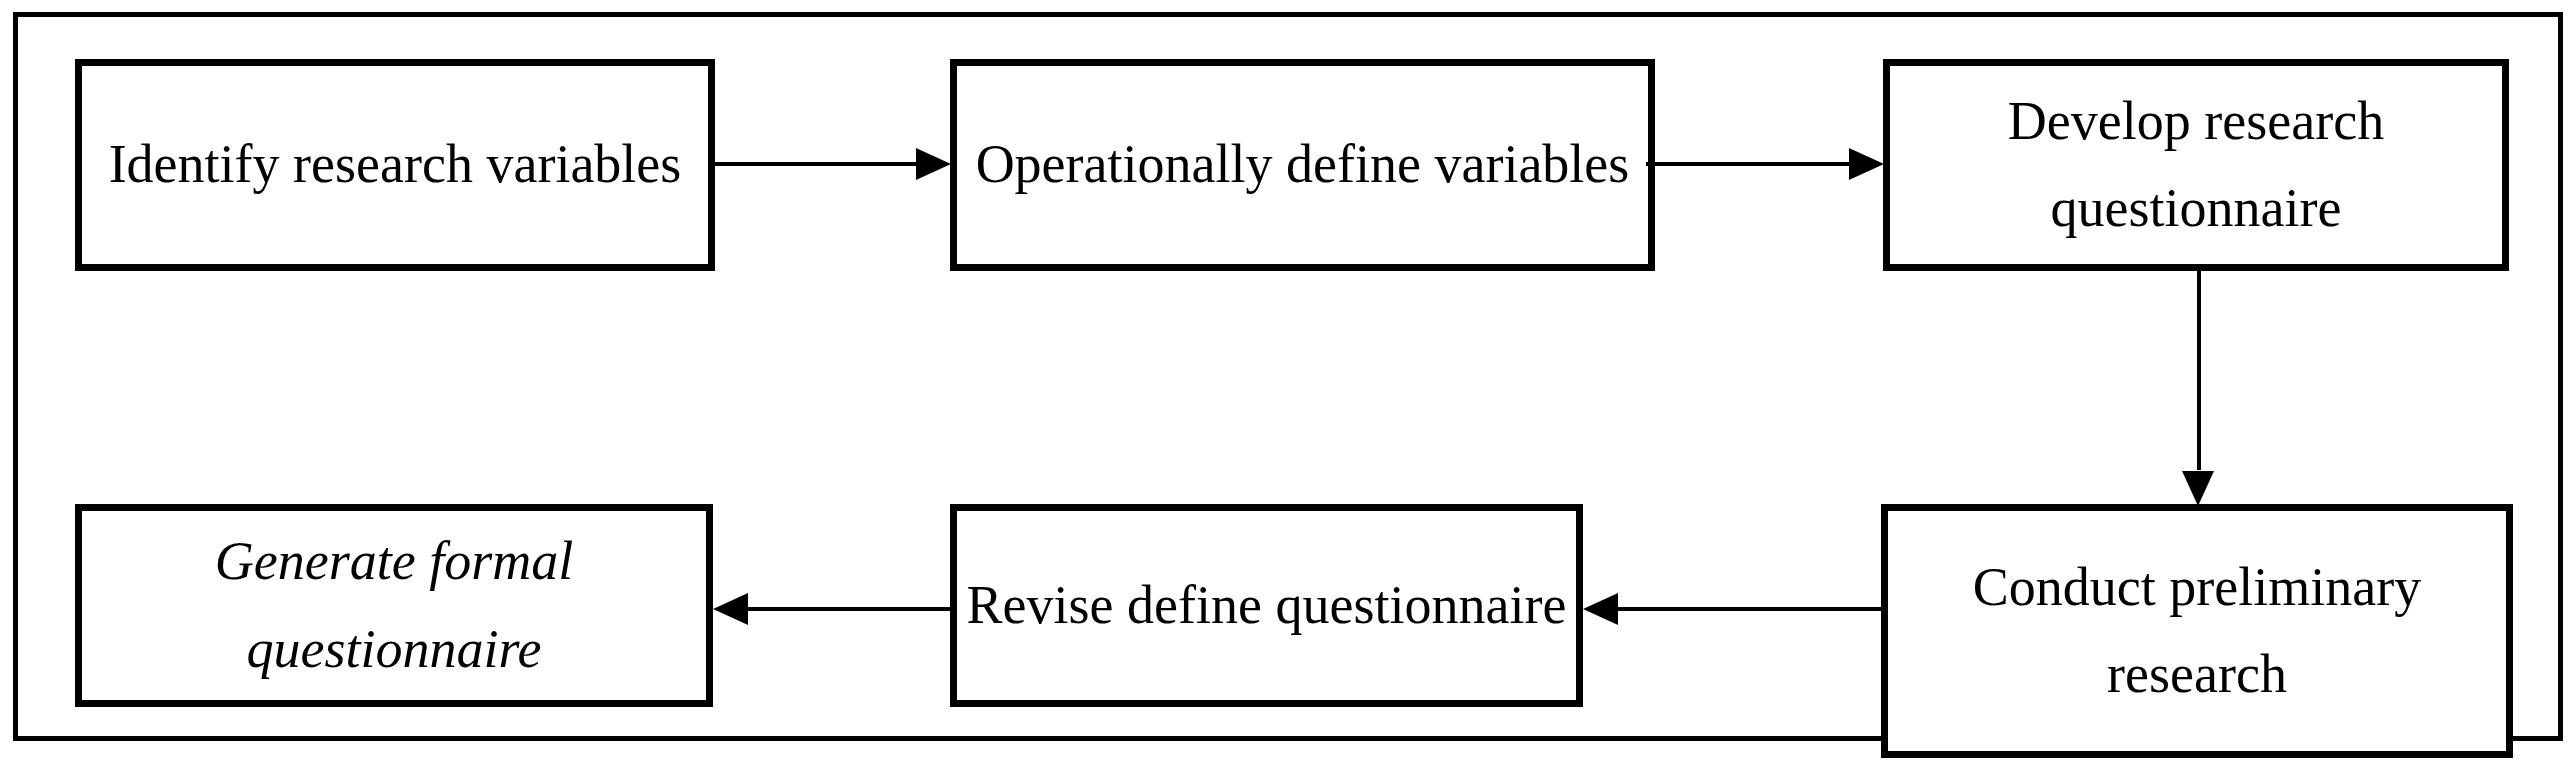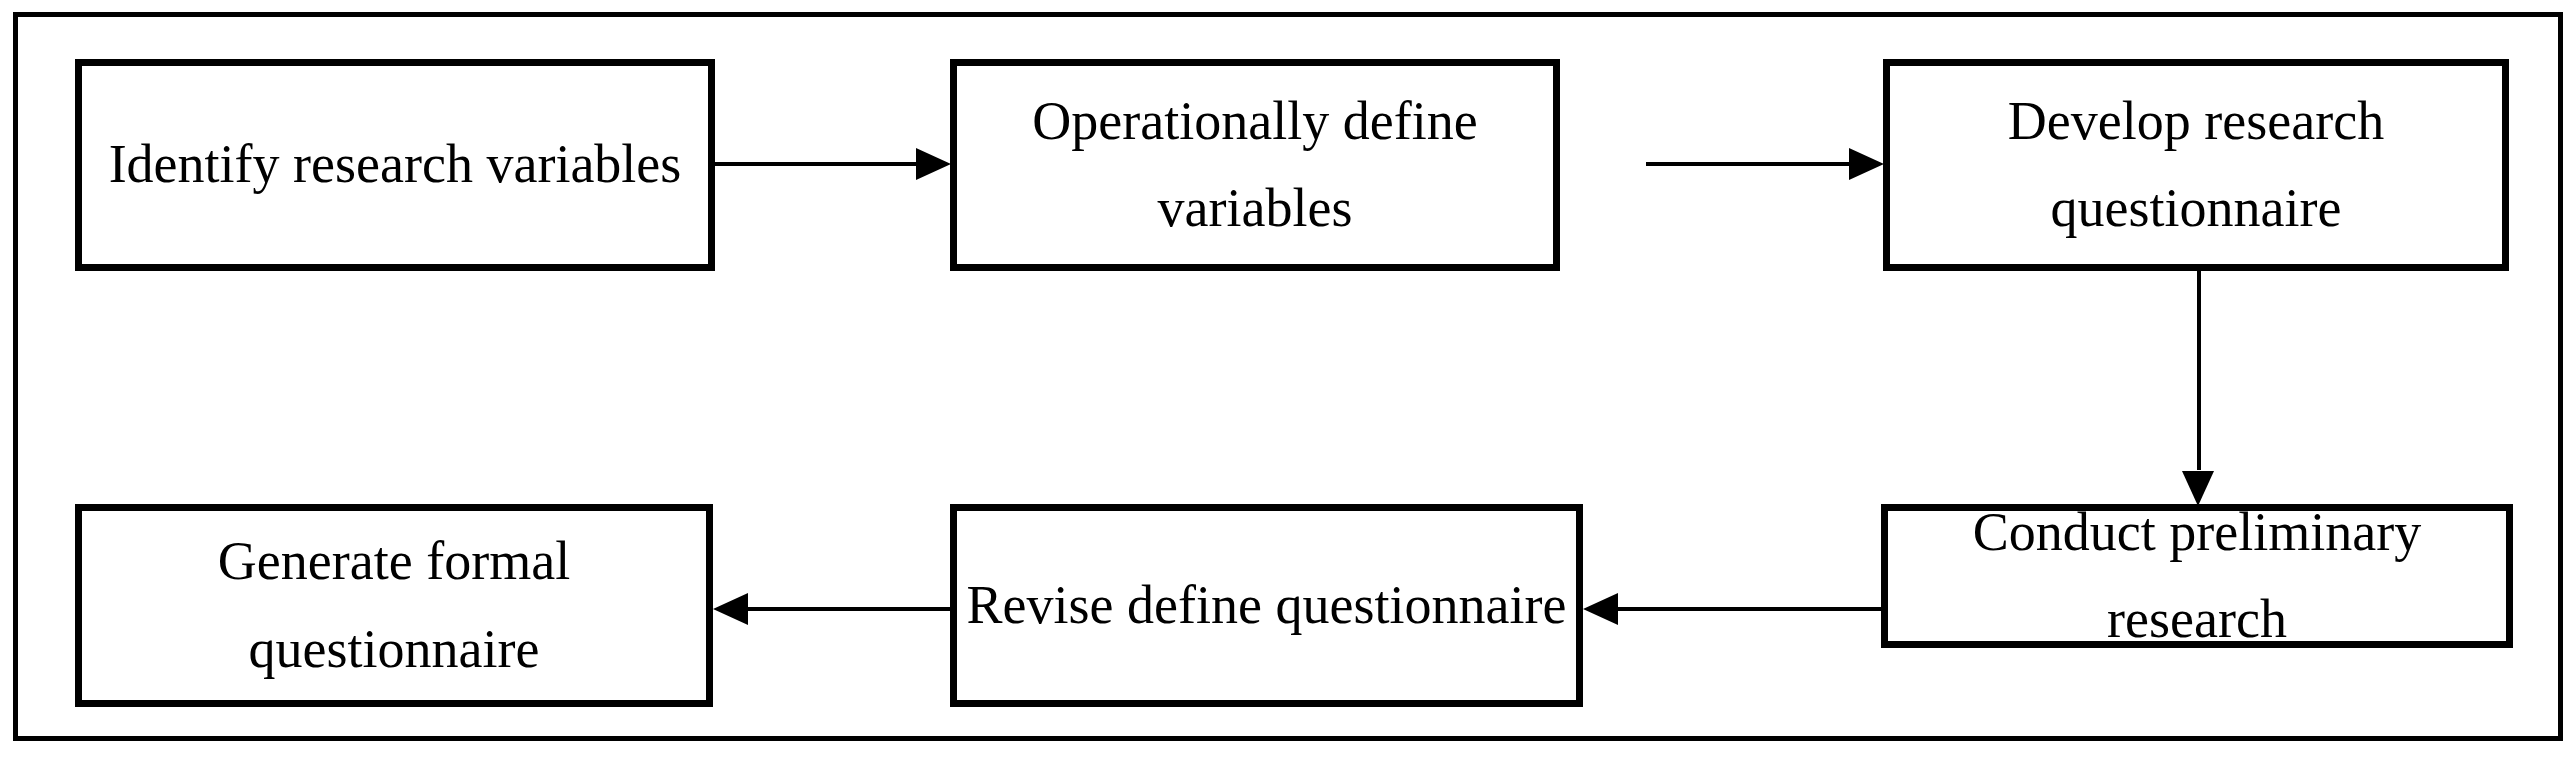--- a/index.html
+++ b/index.html
@@ -34,25 +34,25 @@
     display: flex;
     align-items: center;
     justify-content: center;
     text-align: center;
     font-size: 54px;
     line-height: 1.62;
     color: #000000;
     padding: 0 7px;
   }
   .box-1 { left: 75px;   top: 59px;  width: 640px; height: 212px; }
-  .box-2 { left: 950px; top: 59px;  width: 610px; height: 212px; }
+  .box-2 { left: 950px; top: 59px;  width: 705px; height: 212px; }
   .box-3 { left: 1883px; top: 59px;  width: 626px; height: 212px; }
-  .box-4 { left: 1881px; top: 504px; width: 632px; height: 144px; text-align: center; }
+  .box-4 { left: 1881px; top: 504px; width: 632px; height: 254px; text-align: center; }
   .box-5 { left: 950px; top: 504px; width: 633px; height: 203px; }
-  .box-6 { left: 75px;   top: 504px; width: 638px; height: 203px; }
+  .box-6 { left: 75px;   top: 504px; width: 638px; height: 203px; font-style: italic; }
 
   .h-line {
     position: absolute;
     height: 3.5px;
     background: #000000;
   }
   .v-line {
     position: absolute;
     width: 3.5px;
     background: #000000;

